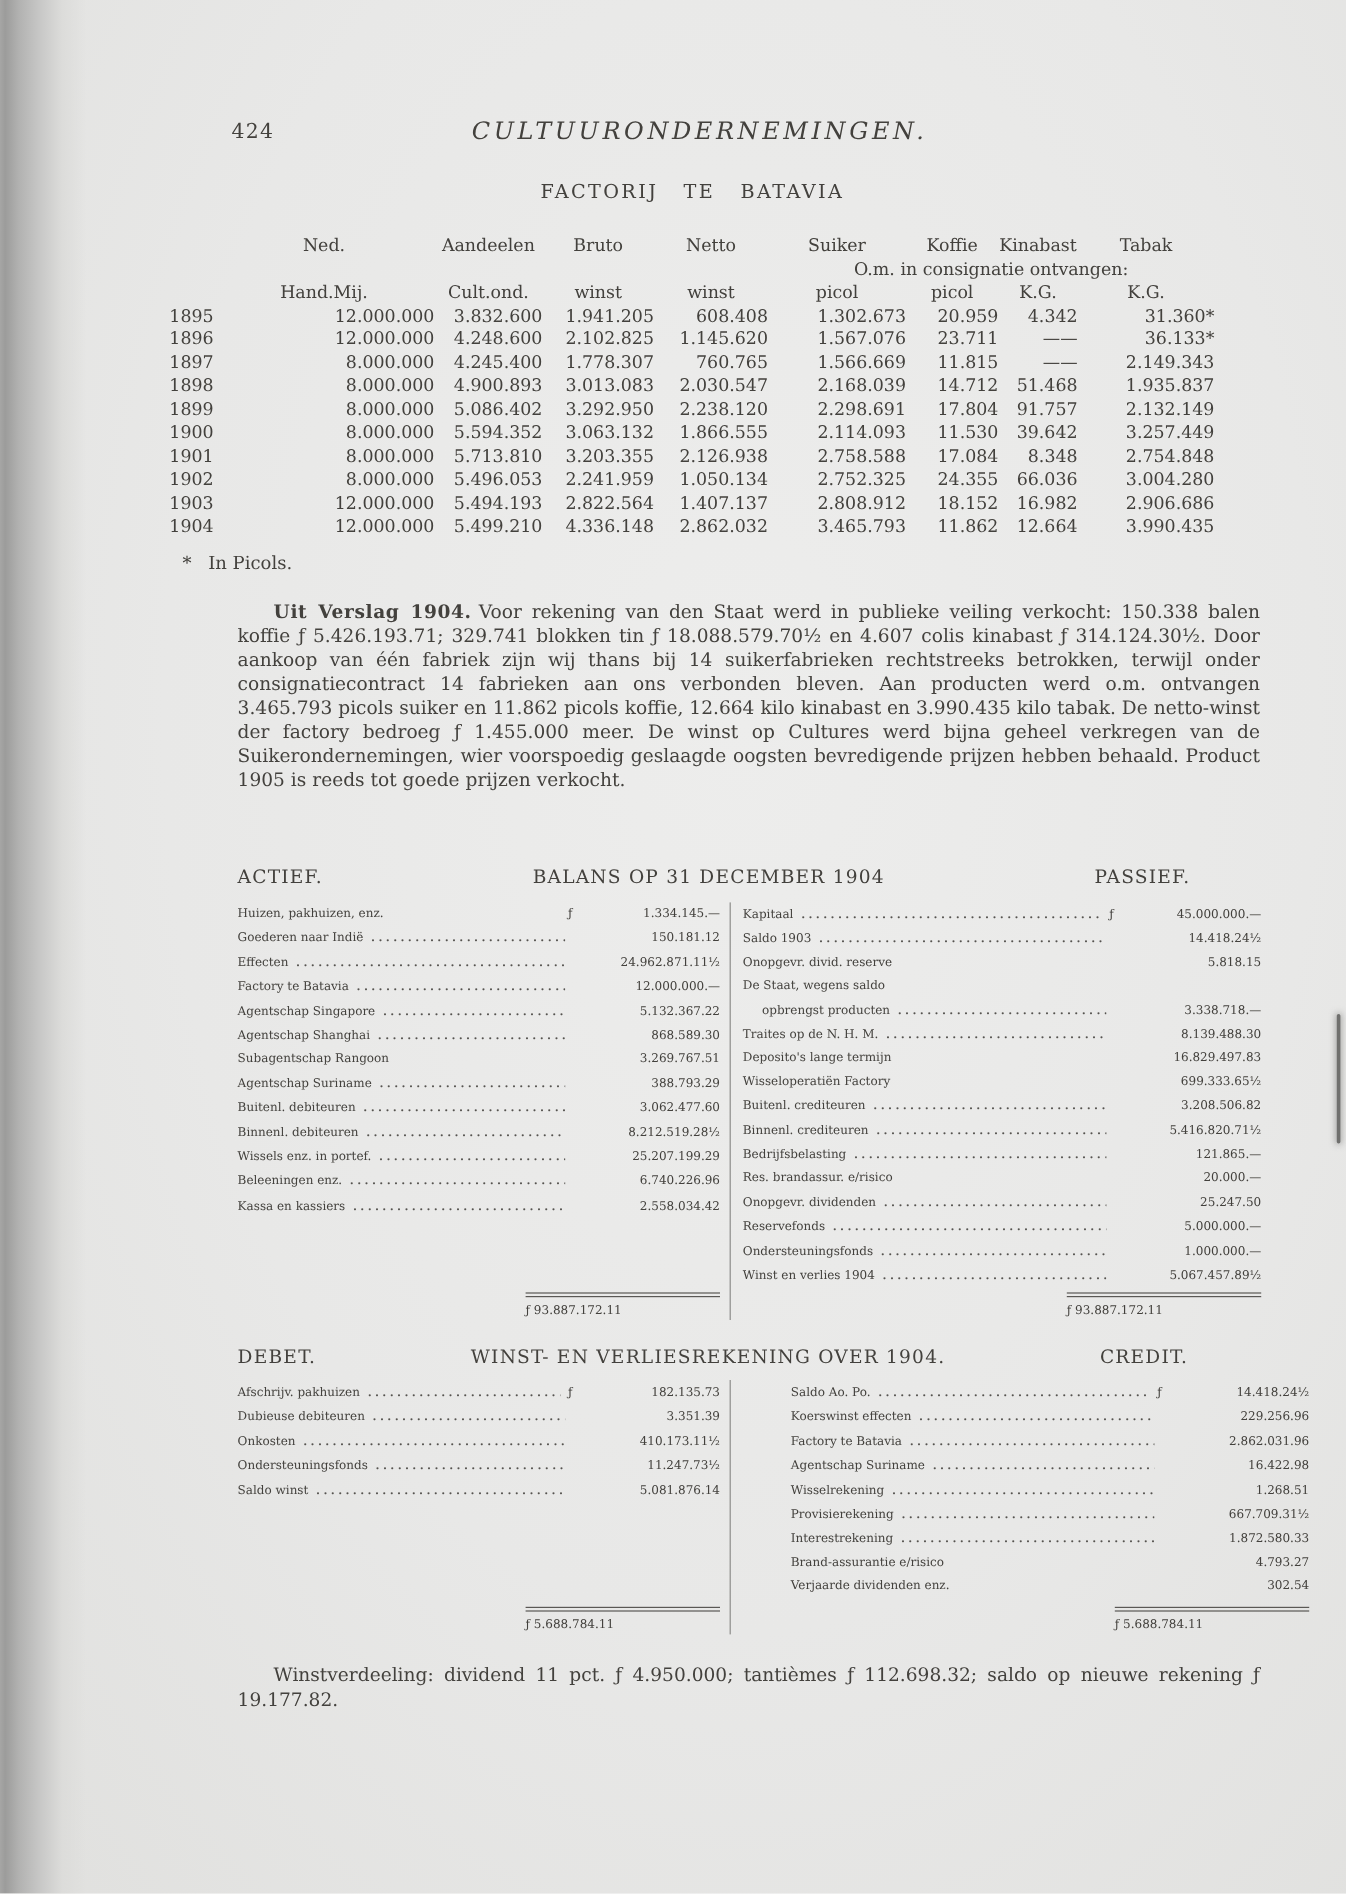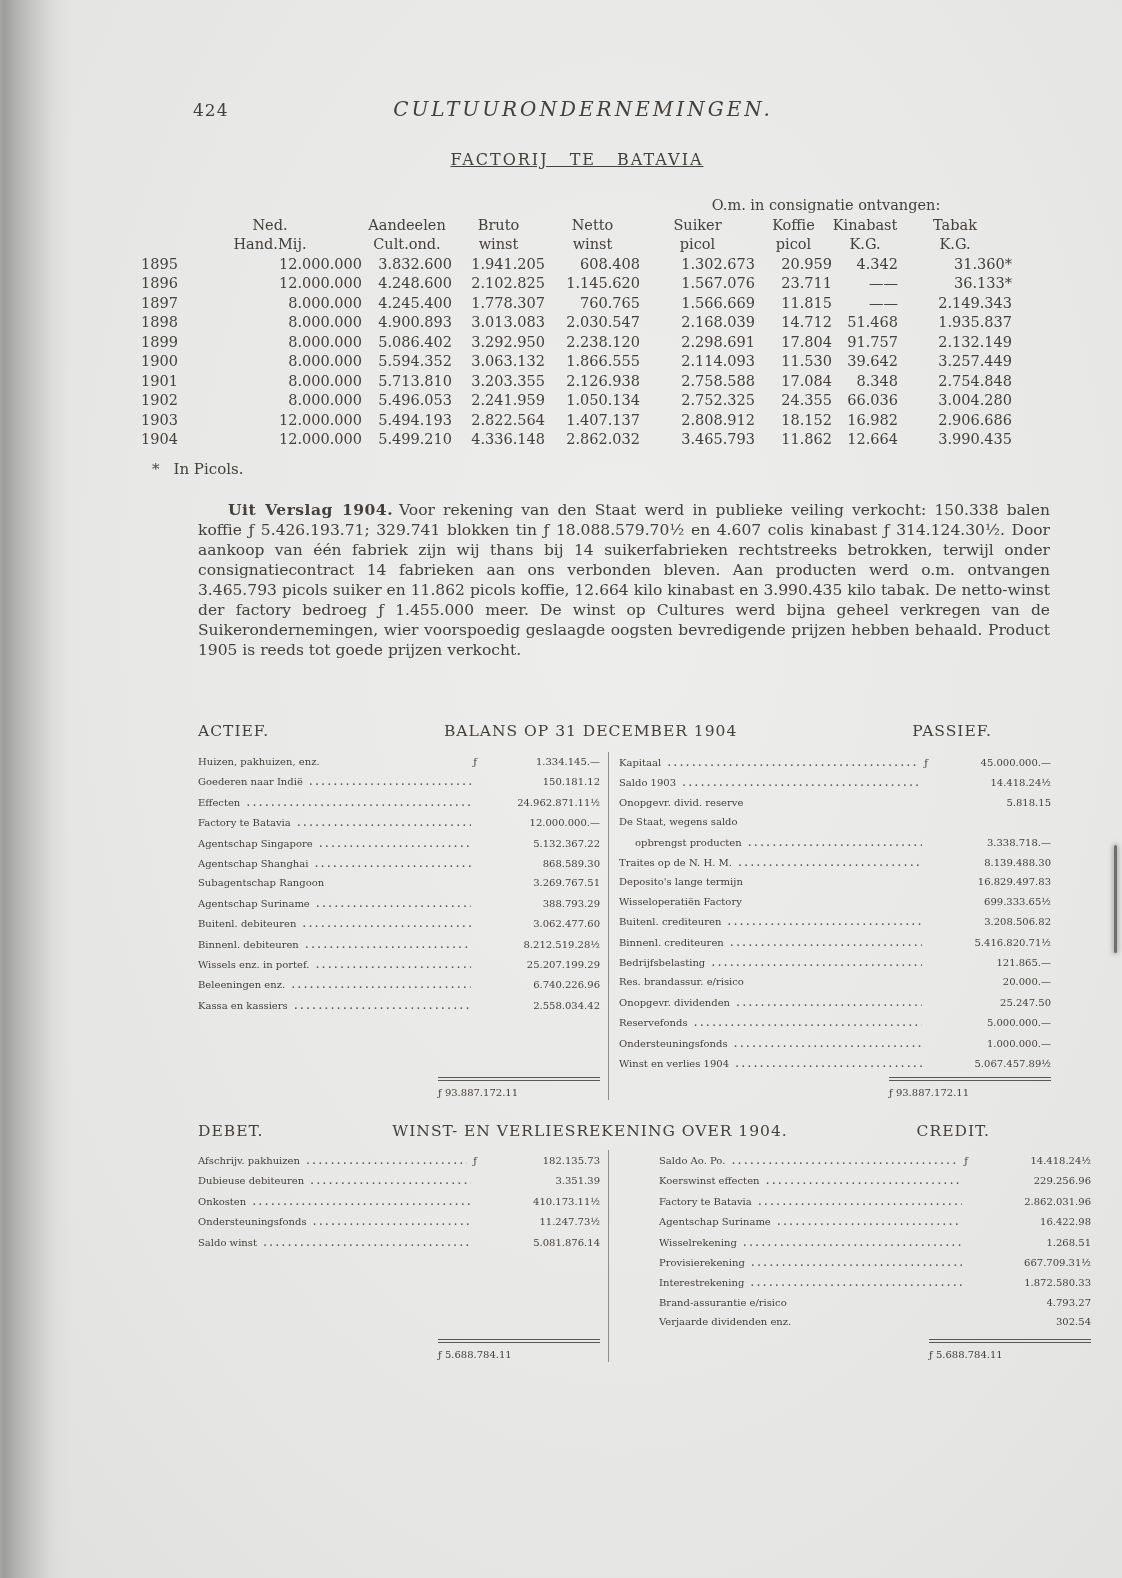--- a/index.html
+++ b/index.html
@@ -7,21 +7,21 @@
   .page{position:relative;width:1122px;height:1578px;overflow:hidden;
         background:radial-gradient(ellipse at 55% 38%, #ededec 0%, #e8e8e7 55%, #e0e0de 100%);}
   .binding{position:absolute;left:0;top:0;bottom:0;width:72px;
         background:linear-gradient(90deg,#a6a6a5 0%,#9c9c9b 6%,#b2b2b1 22%,#c9c9c8 48%,#dcdcda 72%,rgba(232,232,231,0) 100%);}
   .edge-mark{position:absolute;right:5px;top:845px;width:3px;height:108px;background:#6f6f6d;
         border-radius:2px;box-shadow:0 0 5px 1px rgba(110,110,108,.55);}
   .pageno{position:absolute;left:193px;top:100px;font-size:17px;letter-spacing:1px;}
   .running-title{position:absolute;left:72px;right:28px;top:97px;text-align:center;
         font-style:italic;font-size:20px;letter-spacing:3px;}
   .section-title{position:absolute;left:72px;right:40px;top:150px;text-align:center;
-        font-size:16px;letter-spacing:2px;word-spacing:14px;text-decoration:underline;}
+        font-size:16px;letter-spacing:2px;word-spacing:14px;}
 
   table.fact{position:absolute;left:140px;top:196px;width:872px;border-collapse:collapse;
         table-layout:fixed;font-size:14.5px;}
   table.fact th{font-weight:normal;padding:0;line-height:19.5px;text-align:center;}
   table.fact td{padding:0;line-height:19.5px;text-align:right;white-space:nowrap;}
   table.fact td.yr{text-align:right;}
   col.c-yr{width:38px;} col.c-1{width:184px;} col.c-2{width:90px;} col.c-3{width:93px;}
   col.c-4{width:95px;} col.c-5{width:115px;} col.c-6{width:77px;} col.c-7{width:66px;} col.c-8{width:114px;}
   th.grp{text-align:center;padding-left:40px;}
 
@@ -73,35 +73,35 @@
         <col class="c-2">
         <col class="c-3">
         <col class="c-4">
       <col class="c-5">
         <col class="c-6">
         <col class="c-7">
         <col class="c-8">
     </colgroup>
     <thead>
       <tr>
-        <th colspan="5"></th>
-        <th class="grp" colspan="4">O.m. in consignatie ontvangen:</th>
-      </tr>
-      <tr>
         <th></th>
         <th>Ned.</th>
         <th>Aandeelen</th>
         <th>Bruto</th>
         <th>Netto</th>
         <th>Suiker</th>
         <th>Koffie</th>
         <th>Kinabast</th>
         <th>Tabak</th>
       </tr>
       <tr>
+        <th colspan="5"></th>
+        <th class="grp" colspan="4">O.m. in consignatie ontvangen:</th>
+      </tr>
+      <tr>
         <th></th>
         <th>Hand.Mij.</th>
         <th>Cult.ond.</th>
         <th>winst</th>
         <th>winst</th>
         <th>picol</th>
         <th>picol</th>
         <th>K.G.</th>
         <th>K.G.</th>
       </tr>
@@ -509,13 +509,14 @@
       <div class="arow noleader">
           <span class="albl">Verjaarde dividenden enz.</span>
           <span class="dots"></span>
           <span class="cur"></span>
           <span class="amt">302.54</span>
         </div>
       <div class="total"><span class="total-amt">ƒ 5.688.784.11</span></div>
     </div>
   </div>
 
+  <div class="para2">Winstverdeeling: dividend 11 pct. ƒ 4.950.000; tantièmes ƒ 112.698.32; saldo op nieuwe rekening ƒ 19.177.82.</div>
 </div>
 
 </body></html>

